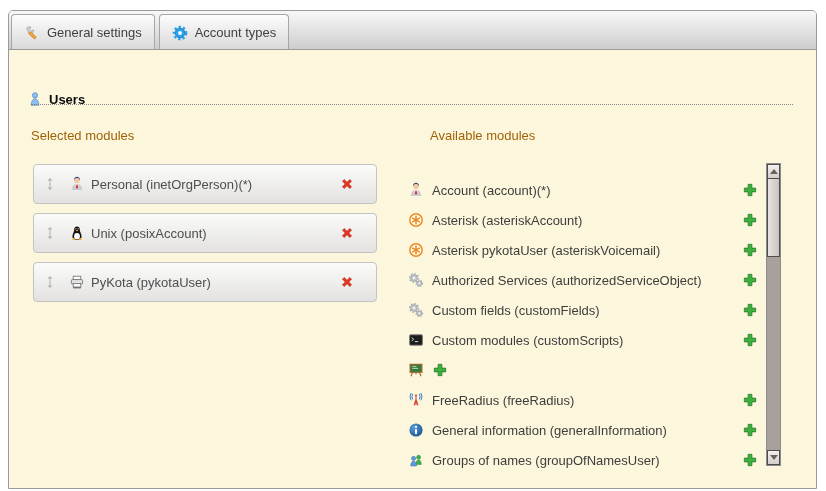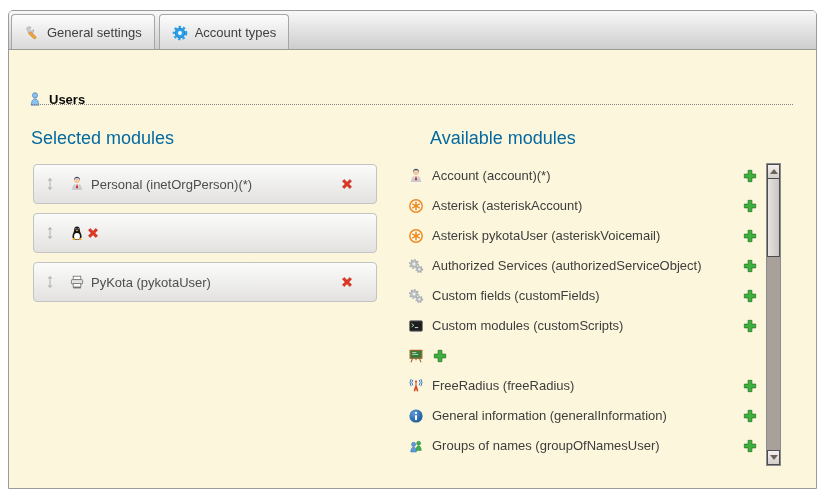--- a/index.html
+++ b/index.html
@@ -18,39 +18,39 @@
        border-radius:4px 4px 0 0;font-size:13px;color:#404040;position:relative;z-index:1;cursor:pointer}
   .tab.active{z-index:3;height:38px;background:#fcf7dc;color:#333}
   .icon16{width:16px;height:16px;display:inline-flex;flex:none}
   .icon16 svg{width:16px;height:16px}
 
   
   .users-header{position:absolute;left:18px;top:80px;display:flex;align-items:flex-end;gap:6px}
   .users-header .title{font-size:13px;font-weight:bold;color:#0a0a0a}
   .dotted-divider{position:absolute;left:22px;top:93px;width:762px;height:0;border-bottom:1px dotted #838383}
 
-  .col-label{position:absolute;top:117px;font-size:18px;color:#0369a1}
+  .col-label{position:absolute;top:117px;font-size:13px;color:#a16207}
   .col-label.left{left:22px}
   .col-label.right{left:421px}
 
   
   .selected-list{position:absolute;left:24px;top:153px;width:344px}
   .selected-row{height:40px;margin-bottom:9px;display:flex;align-items:center;
                 border:1px solid #c3c3c3;border-radius:4px;
                 background:linear-gradient(#fbfbfa,#e3e2e0);cursor:move}
   .drag-handle{width:12px;height:14px;margin-left:10px;display:inline-flex;flex:none}
   .drag-handle svg{width:12px;height:14px}
   .selected-row .icon16{margin-left:13px}
   .selected-row .mod-label{margin-left:6px;flex:1;font-size:13px;color:#4e4e4e;white-space:nowrap}
   .delete-btn{width:16px;height:16px;margin-right:21px;display:inline-flex;flex:none;cursor:pointer}
   .delete-btn svg{width:16px;height:16px}
 
   
   .available-list{position:absolute;left:399px;top:157px;width:350px}
-  .available-row{height:30px;display:flex;align-items:flex-start;gap:8px;font-size:13px;color:#3d3d3d}
+  .available-row{height:30px;display:flex;align-items:flex-end;gap:8px;font-size:13px;color:#3d3d3d}
   .available-row .mod-label{flex:1;white-space:nowrap}
   .add-btn{width:16px;height:16px;display:inline-flex;flex:none;cursor:pointer}
   .add-btn svg{width:16px;height:16px}
 
   
   .scrollbar{position:absolute;left:757px;top:152px;width:15px;height:303px;
              display:flex;flex-direction:column;background:#a8a09a;border:1px solid #8c8c8c}
   .scroll-btn{height:15px;flex:none;background:linear-gradient(#f3f1ef,#d2cecb);
               border:1px solid #4d4d4d;display:flex;align-items:center;justify-content:center;cursor:pointer}
   .scroll-track{flex:1;position:relative;cursor:pointer}
@@ -142,20 +142,21 @@
             <ellipse cx="8" cy="11.2" rx="2.9" ry="3.2" fill="#fff"></ellipse>
             <circle cx="6.9" cy="3.8" r=".6" fill="#fff"></circle>
             <circle cx="9.1" cy="3.8" r=".6" fill="#fff"></circle>
             <circle cx="7" cy="3.9" r=".25" fill="#000"></circle>
             <circle cx="9" cy="3.9" r=".25" fill="#000"></circle>
             <path d="M6.6 5.1h2.8L8 6.5z" fill="#f6a821"></path>
             <path d="M4.2 14.9c-.9-.3-1.1-1-.5-1.5.5-.4 1.5-.4 2.1 0 .7.4.6 1.2-.2 1.5-.5.2-1 .2-1.4 0z" fill="#f6a821"></path>
             <path d="M10.4 14.9c-.8-.3-.9-1.1-.2-1.5.6-.4 1.6-.4 2.1 0 .6.5.4 1.2-.5 1.5-.4.2-.9.2-1.4 0z" fill="#f6a821"></path>
           </svg>
         </span>
+        <span class="mod-label">Unix (posixAccount)</span>
         <span class="delete-btn">
           <svg viewBox="0 0 16 16">
             <path d="M3.4 5.2L5.2 3.4 8 6.2l2.8-2.8 1.8 1.8L9.8 8l2.8 2.8-1.8 1.8L8 9.8l-2.8 2.8-1.8-1.8L6.2 8z" fill="#e33422" stroke="#a82114" stroke-width=".5"></path>
           </svg>
         </span>
       </div>
       <div class="selected-row">
         <span class="drag-handle">
           <svg viewBox="0 0 12 14">
             <path d="M6 .8l2.4 3H3.6z" fill="#b5b5b5"></path>

